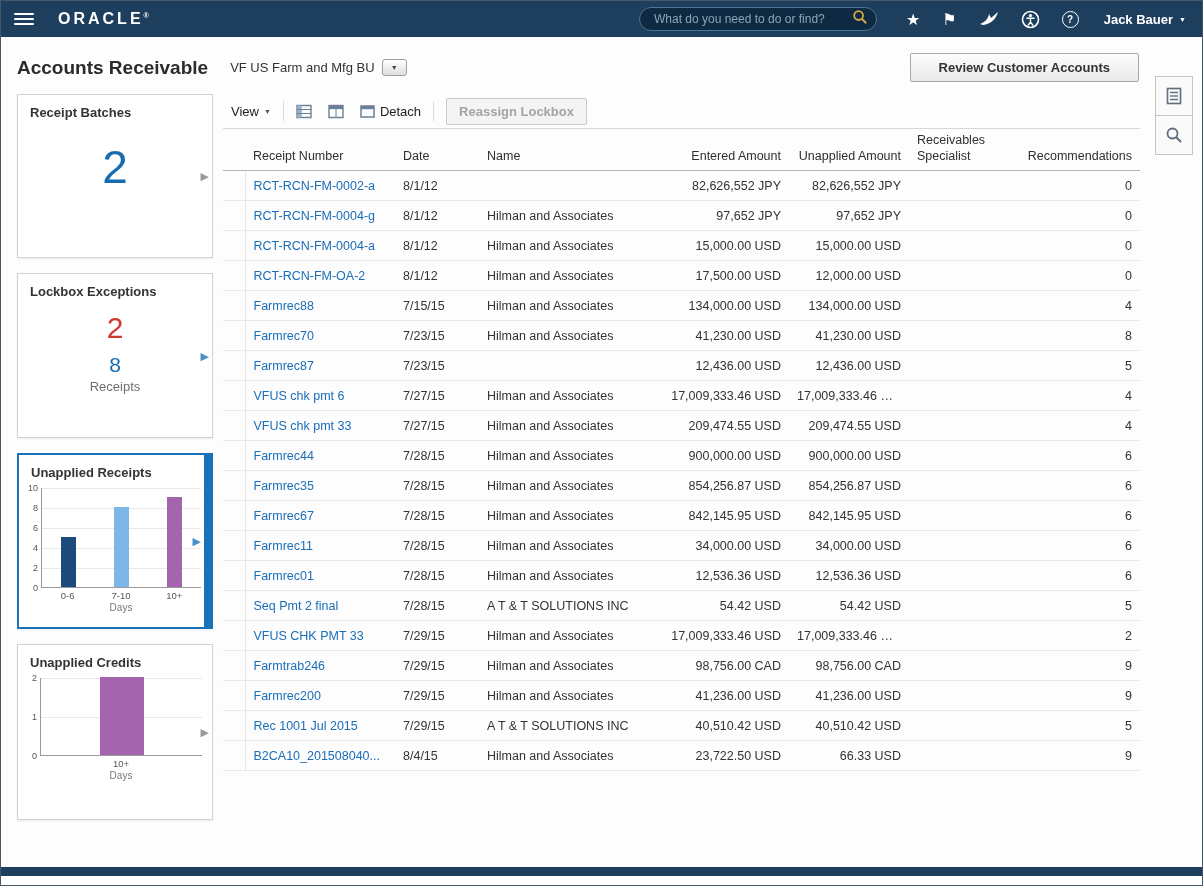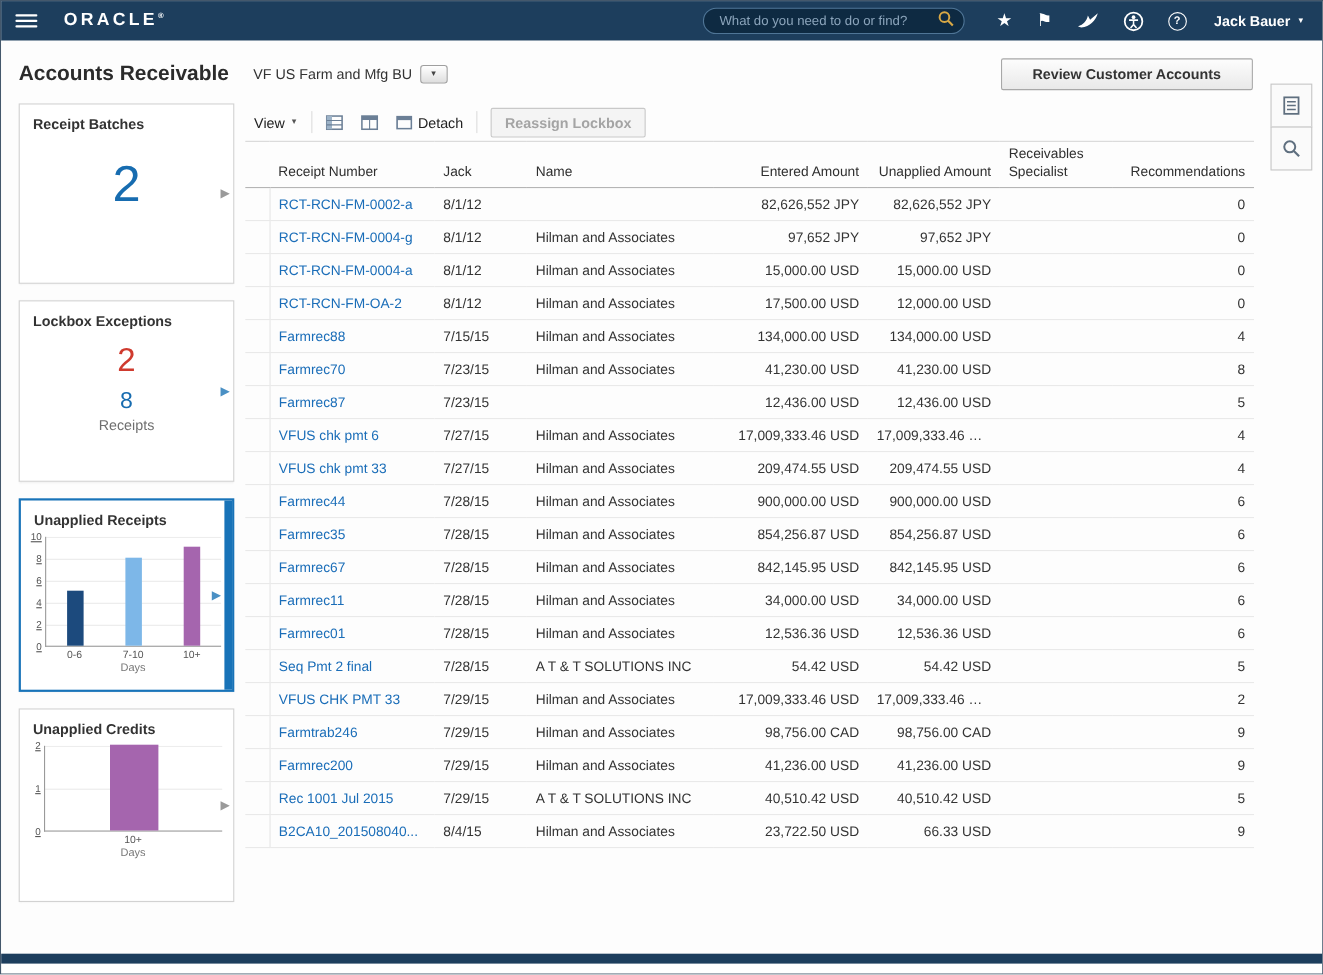--- a/index.html
+++ b/index.html
@@ -48,21 +48,21 @@
   .card-uc { height: 176px; }
   .big-count { font-size: 46px; color: #176cb0; text-align: center; margin-top: 16px; }
   .lb-wrap { display: flex; flex-direction: column; align-items: center; margin-top: 8px; }
   .lb-exceptions { font-size: 30px; color: #cf3a2e; }
   .lb-receipts-count { font-size: 21px; color: #176cb0; margin-top: 8px; }
   .lb-receipts-label { font-size: 13px; color: #6e6e6e; margin-top: 2px; }
 
   .chart-wrap { padding: 4px 10px 0 6px; }
   .chart-row { display: flex; }
   .y-axis { position: relative; width: 16px; flex: none; }
-  .ytick { position: absolute; right: 3px; font-size: 9px; color: #555; text-decoration: underline; }
+  .ytick { position: absolute; right: 3px; font-size: 9px; color: #555; }
   .plot-col { flex: 1; }
   .plot { border-left: 1px solid #9a9a9a; border-bottom: 1px solid #9a9a9a; display: flex; align-items: flex-end; justify-content: space-around; background-image: linear-gradient(#e8e8e8 1px, transparent 1px); }
   .bar-slot { flex: 1; display: flex; justify-content: center; align-items: flex-end; }
   .x-labels { display: flex; justify-content: space-around; font-size: 9.5px; color: #555; padding-top: 2px; }
   .x-labels span { flex: 1; text-align: center; }
   .x-axis-title { text-align: center; margin-left: 16px; font-size: 10px; color: #777; margin-top: 1px; }
 
   
   .table-region { flex: 1; margin-left: 10px; }
   .toolbar { display: flex; align-items: center; height: 34px; }
@@ -283,21 +283,21 @@
               <col style="width:170px">
             <col style="width:140px">
               <col style="width:120px">
               <col style="width:102px">
               <col>
           </colgroup>
           <thead>
             <tr>
               <th></th>
               <th>Receipt Number</th>
-              <th>Jack</th>
+              <th>Date</th>
               <th>Name</th>
               <th class="alignR">Entered Amount</th>
               <th class="alignR">Unapplied Amount</th>
               <th>Receivables Specialist</th>
               <th class="alignR">Recommendations</th>
             </tr>
           </thead>
           <tbody>
               <tr>
                 <td class="gutter"></td>

